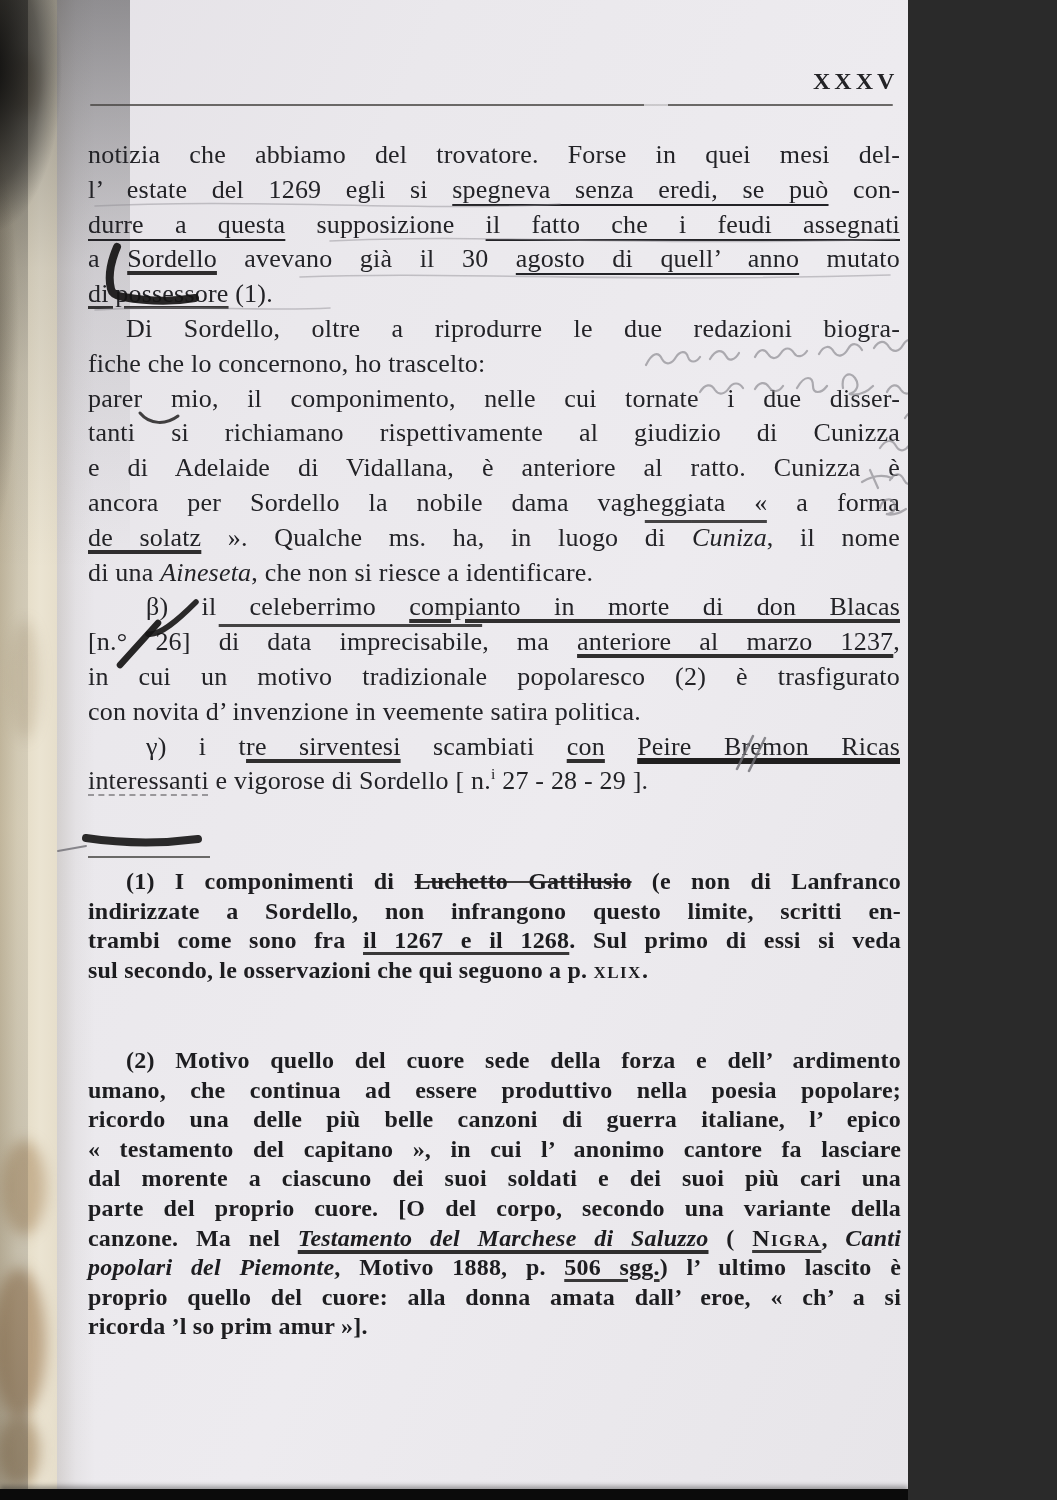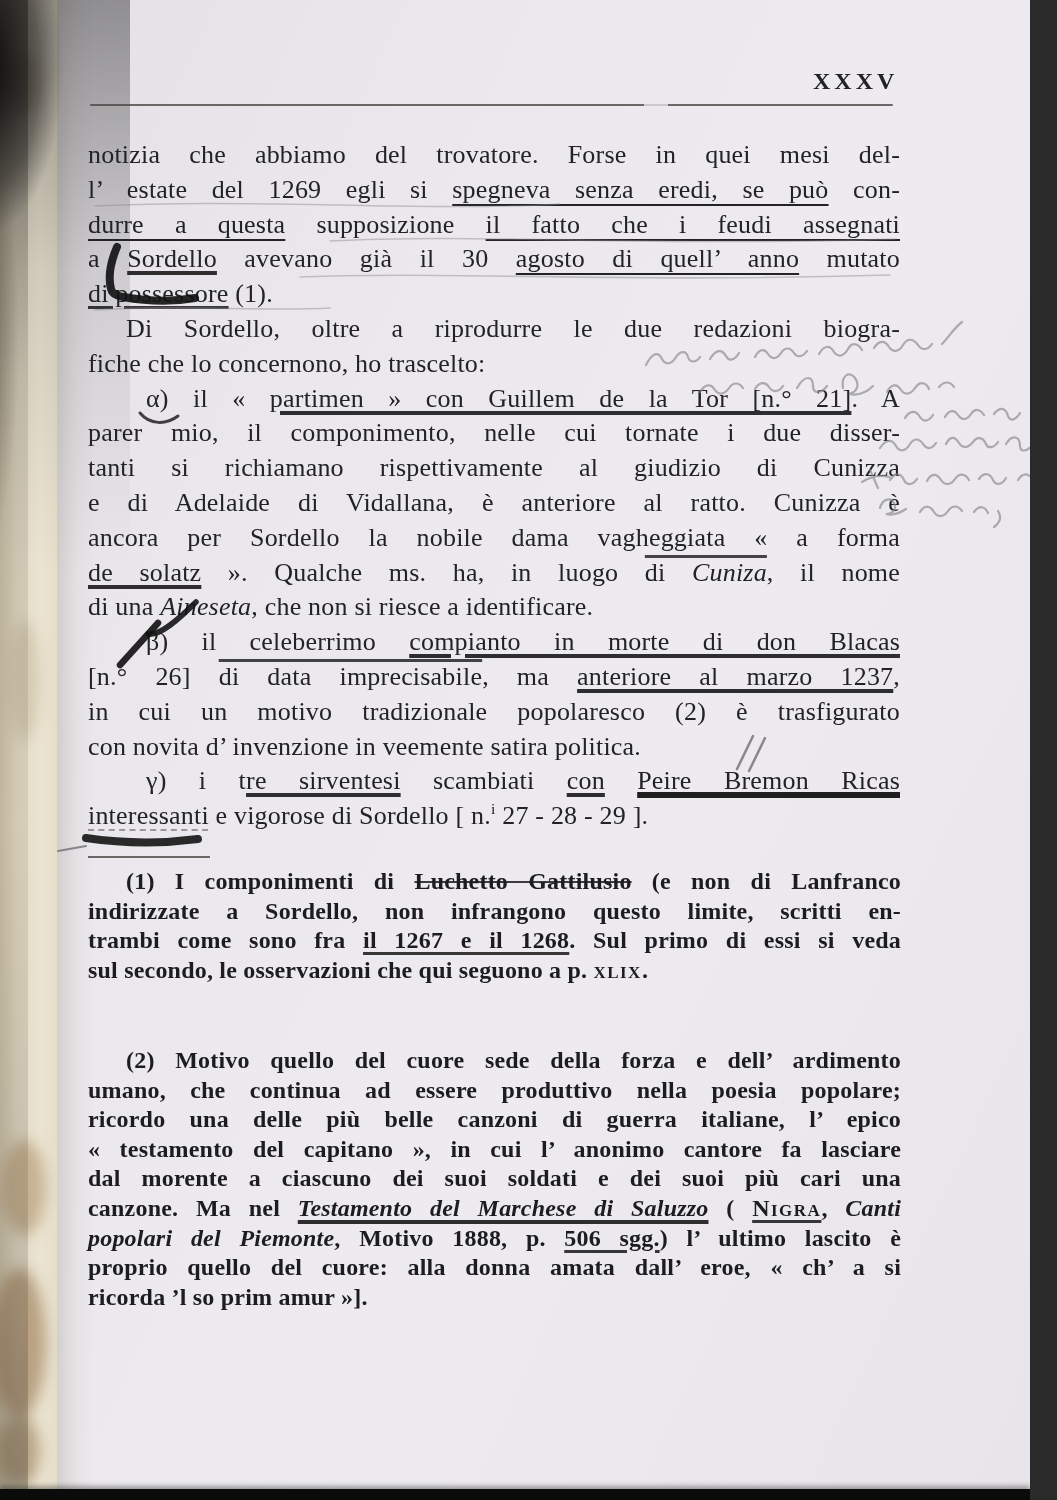--- a/index.html
+++ b/index.html
@@ -1,17 +1,17 @@
 <!DOCTYPE html>
 <html><head>
 <meta charset="utf-8">
 <style>
   html,body{margin:0;padding:0;background:#2a2a2a;}
   .sheet{
-    position:relative;width:1030px;height:1500px;overflow:hidden;
+    position:relative;width:908px;height:1500px;overflow:hidden;
     font-family:"Liberation Serif", serif;
     background:linear-gradient(115deg,#e4e1e6 0%,#eae8ec 28%,#edebef 58%,#e7e5e9 100%);
   }
   
   .gutter{position:absolute;left:0;top:0;width:57px;height:1500px;
     background:linear-gradient(90deg,#cfc3a8,#e3dac3 30%,#ebe4d2 70%,#e6decb);}
   .stain{position:absolute;border-radius:50%;filter:blur(7px);}
   .stain.s1{left:2px;top:1140px;width:44px;height:95px;background:rgba(151,111,61,.40);}
   .stain.s2{left:-8px;top:1268px;width:54px;height:150px;background:rgba(140,100,55,.50);}
   .stain.s3{left:6px;top:52px;width:34px;height:64px;background:rgba(122,96,60,.28);}
@@ -88,21 +88,20 @@
   <div class="head-rule"></div>
 
   <div class="main-text" id="main-text">
       <div class="line"><span>notizia che abbiamo del trovatore. Forse in quei mesi del-</span></div>
       <div class="line"><span>l’ estate del 1269 egli si </span><span class="u-pencil">spegneva senza eredi, se può</span><span> con-</span></div>
       <div class="line"><span class="u-pencil">durre a questa</span><span> supposizione </span><span class="u-pencil">il fatto che i feudi assegnati</span></div>
       <div class="line"><span>a </span><span class="u-ink3">Sordello</span><span> avevano già il 30 </span><span class="u-pencil">agosto di quell’ anno</span><span> mutato</span></div>
       <div class="line last"><span class="u-ink2">di possessore</span><span> (1).</span></div>
       <div class="line ind1"><span>Di Sordello, oltre a riprodurre le due redazioni biogra-</span></div>
       <div class="line last"><span>fiche che lo concernono, ho trascelto:</span></div>
-      <div class="line ind2"><span>α) il « </span><span class="u-ink3">partimen » con Guillem de la Tor [n.° 21]</span><span>. A</span></div>
       <div class="line"><span>parer mio, il componimento, nelle cui tornate i due disser-</span></div>
       <div class="line"><span>tanti si richiamano rispettivamente al giudizio di Cunizza</span></div>
       <div class="line"><span>e di Adelaide di Vidallana, è anteriore al ratto. Cunizza è</span></div>
       <div class="line"><span>ancora per Sordello la nobile dama vagheggiata « a forma</span></div>
       <div class="line"><span class="u-ink3">de solatz</span><span> ». Qualche ms. ha, in luogo </span><span class="o-ink">di </span><span class="o-ink it">Cuniza</span><span>, il nome</span></div>
       <div class="line last"><span>di una </span><span class="it">Aineseta</span><span>, che non si riesce a identificare.</span></div>
       <div class="line ind2"><span>β) il celeberrimo </span><span class="u-ink3">compianto in morte di don Blacas</span></div>
       <div class="line"><span>[n.° 26] </span><span class="o-ink">di data imprecisabile</span><span>, ma </span><span class="u-ink3">anteriore al marzo 1237</span><span>,</span></div>
       <div class="line"><span>in cui un motivo tradizionale popolaresco (2) è trasfigurato</span></div>
       <div class="line last"><span>con novita d’ invenzione in veemente satira politica.</span></div>
@@ -116,20 +115,21 @@
       <div class="line"><span>indirizzate a Sordello, non infrangono questo limite, scritti en-</span></div>
       <div class="line"><span>trambi come sono fra </span><span class="u-ink2">il 1267 e il 1268</span><span>. Sul primo di essi si veda</span></div>
       <div class="line last"><span>sul secondo, le osservazioni che qui seguono a p. </span><span class="sc">xlix</span><span>.</span></div>
     </div>
   <div class="fns" id="fn2">
       <div class="line ind1"><span>(2) Motivo quello del cuore sede della forza e dell’ ardimento</span></div>
       <div class="line"><span>umano, che continua ad essere produttivo nella poesia popolare;</span></div>
       <div class="line"><span>ricordo una delle più belle canzoni di guerra italiane, l’ epico</span></div>
       <div class="line"><span>« testamento del capitano », in cui l’ anonimo cantore fa lasciare</span></div>
       <div class="line"><span>dal morente a ciascuno dei suoi soldati e dei suoi più cari una</span></div>
+      <div class="line"><span>parte del proprio cuore. [O del corpo, secondo una variante della</span></div>
       <div class="line"><span>canzone. Ma nel </span><span class="it u-ink3">Testamento del Marchese di Saluzzo</span><span> ( </span><span class="sc u-ink2">Nigra</span><span>, </span><span class="it">Canti</span></div>
       <div class="line"><span class="it">popolari del Piemonte</span><span>, Motivo 1888, p. </span><span class="u-ink2">506 sgg.</span><span>) l’ ultimo lascito è</span></div>
       <div class="line"><span>proprio quello del cuore: alla donna amata dall’ eroe, « ch’ a si</span></div>
       <div class="line last"><span>ricorda ’l so prim amur »].</span></div>
     </div>
 
   <svg class="marks" viewBox="0 0 1057 1500">
 
     <path class="scratch" d="M95,206 C250,198 420,212 560,204"></path>
     <path class="scratch" d="M330,241 C480,233 650,247 895,239"></path>

